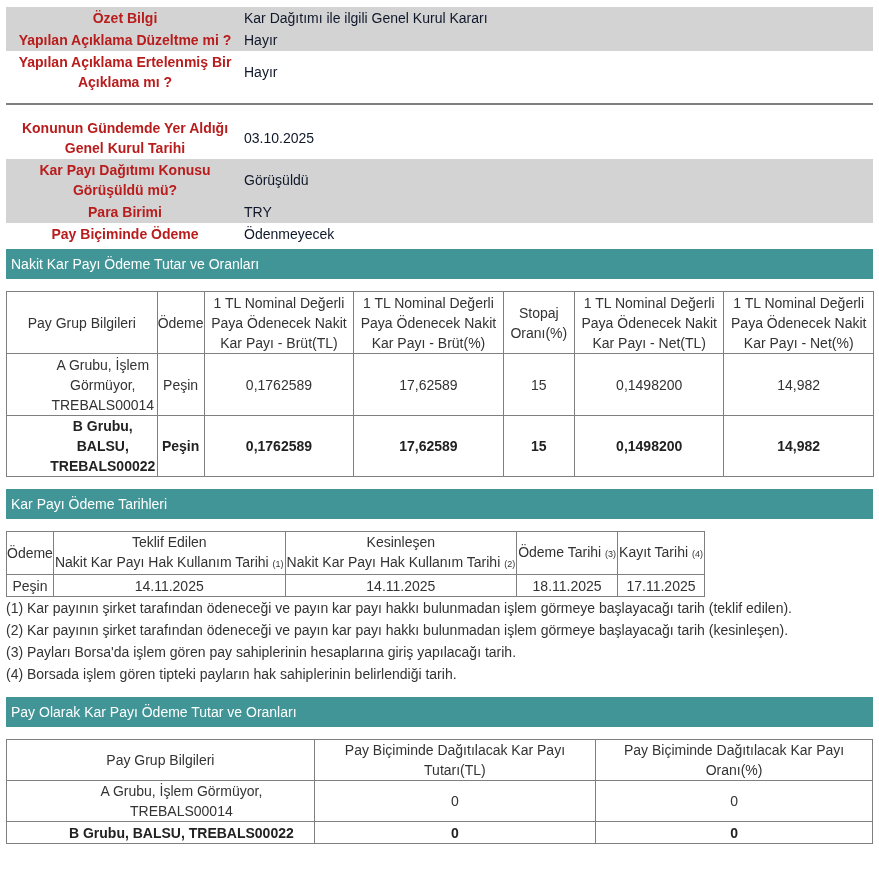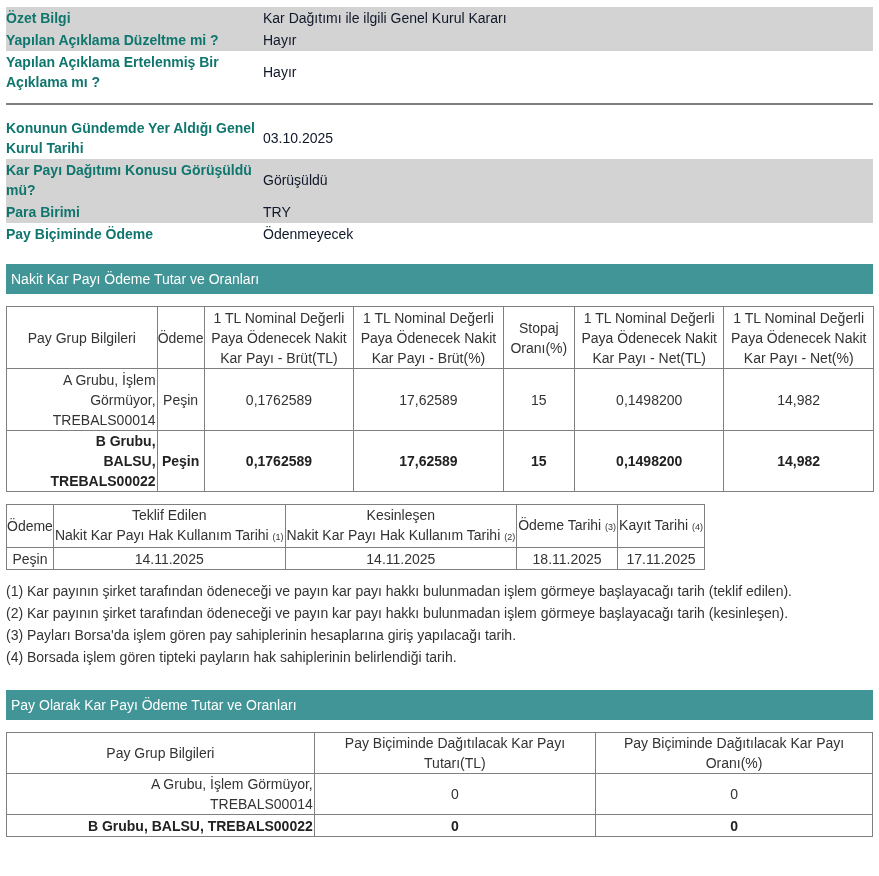--- a/index.html
+++ b/index.html
@@ -7,45 +7,45 @@
     width: 879px; height: 876px; overflow: hidden;
     font-family: "Liberation Sans", sans-serif;
     font-size: 14px; color: #333333;
     position: relative;
   }
   .wrap { position: absolute; left: 6px; top: 7px; width: 867px; }
 
   
   table.info { width: 867px; border-collapse: collapse; }
   table.info td { padding: 0; vertical-align: middle; line-height: 20px; font-size: 14px; }
-  table.info td.k { width: 257px; font-weight: bold; color: #0f766e; }
+  table.info td.k { width: 238px; font-weight: bold; color: #b91c1c; text-align: center; }
   table.info td.v { color: #0f172a; }
   table.info tr.g td { background: #d3d3d3; }
   table.info tr.r1 td { height: 22px; }
   table.info tr.r2 td { height: 42px; }
 
   .hr { width: 867px; height: 0; border-top: 2px solid #7f7f7f; margin: 10px 0 12px 0; }
 
   .sec {
     background: #419597; color: #ffffff;
     height: 30px; line-height: 30px;
     padding-left: 5px; font-size: 14px;
     width: 862px;
   }
 
   table.grid { border-collapse: collapse; }
   table.grid td {
     border: 1px solid #7f7f7f; font-size: 14px; color: #333;
     text-align: center; padding: 0 1px; line-height: 20px;
   }
   table.grid tr.b td { font-weight: bold; color: #222; }
-  table.grid td.l { text-align: right; padding-left: 43px; }
+  table.grid td.l { text-align: center; padding-left: 43px; }
   sub.ref, span.ref { font-size: 9px; }
 
-  .notes { margin-top: 10px; }
+  .notes { margin-top: 0; }
   .notes div { line-height: 22px; font-size: 14px; color: #333; }
 </style>
 </head>
 <body>
 
 <div class="wrap">
 
   <table class="info">
     <tbody>
         <tr class="g r1">
@@ -79,21 +79,21 @@
       <td class="k">Para Birimi</td>
       <td class="v">TRY</td>
     </tr>
     <tr class="r1">
       <td class="k">Pay Biçiminde Ödeme</td>
       <td class="v">Ödenmeyecek</td>
     </tr>
   </tbody>
     </table>
 
-  <div class="sec" style="margin-top:19px;">Nakit Kar Payı Ödeme Tutar ve Oranları</div>
+  <div class="sec" style="margin-top:4px;">Nakit Kar Payı Ödeme Tutar ve Oranları</div>
 
   <table class="grid" style="margin-top:12px; width:868px;">
     <tbody>
         <tr style="height:62px;">
       <td style="width:146px;">Pay Grup Bilgileri</td>
       <td style="width:46px; padding:0;">Ödeme</td>
       <td style="width:146px;">1 TL Nominal Değerli Paya Ödenecek Nakit Kar Payı - Brüt(TL)</td>
       <td style="width:146px;">1 TL Nominal Değerli Paya Ödenecek Nakit Kar Payı - Brüt(%)</td>
       <td style="width:68px;margin-left:33px;">Stopaj Oranı(%)</td>
       <td style="width:146px;">1 TL Nominal Değerli Paya Ödenecek Nakit Kar Payı - Net(TL)</td>
@@ -113,20 +113,21 @@
       <td>Peşin</td>
       <td>0,1762589</td>
       <td>17,62589</td>
       <td>15</td>
       <td>0,1498200</td>
       <td>14,982</td>
     </tr>
   </tbody>
     </table>
 
+  <div class="sec" style="margin-top:12px;">Kar Payı Ödeme Tarihleri</div>
 
   <table class="grid" style="margin-top:12px;">
     <tbody>
         <tr style="height:42px;">
       <td style="padding:0;">Ödeme</td>
       <td>
         <span>Teklif Edilen</span><br>
         <span>Nakit Kar Payı Hak Kullanım Tarihi</span>
         <span class="ref">(1)</span>
       </td>
@@ -154,21 +155,21 @@
   </tbody>
     </table>
 
   <div class="notes">
     <div>(1) Kar payının şirket tarafından ödeneceği ve payın kar payı hakkı bulunmadan işlem görmeye başlayacağı tarih (teklif edilen).</div>
     <div>(2) Kar payının şirket tarafından ödeneceği ve payın kar payı hakkı bulunmadan işlem görmeye başlayacağı tarih (kesinleşen).</div>
     <div>(3) Payları Borsa'da işlem gören pay sahiplerinin hesaplarına giriş yapılacağı tarih.</div>
     <div>(4) Borsada işlem gören tipteki payların hak sahiplerinin belirlendiği tarih.</div>
   </div>
 
-  <div class="sec" style="margin-top:22px;">Pay Olarak Kar Payı Ödeme Tutar ve Oranları</div>
+  <div class="sec" style="margin-top:12px;">Pay Olarak Kar Payı Ödeme Tutar ve Oranları</div>
 
   <table class="grid" style="margin-top:12px;">
     <tbody>
         <tr style="height:22px;">
       <td>Pay Grup Bilgileri</td>
       <td>Pay Biçiminde Dağıtılacak Kar Payı Tutarı(TL)</td>
       <td>Pay Biçiminde Dağıtılacak Kar Payı Oranı(%)</td>
     </tr>
     <tr style="height:22px;">
       <td class="l">A Grubu, İşlem Görmüyor, TREBALS00014</td>

